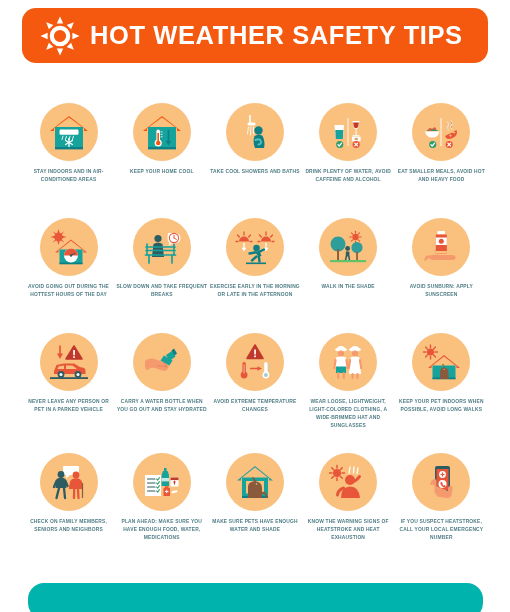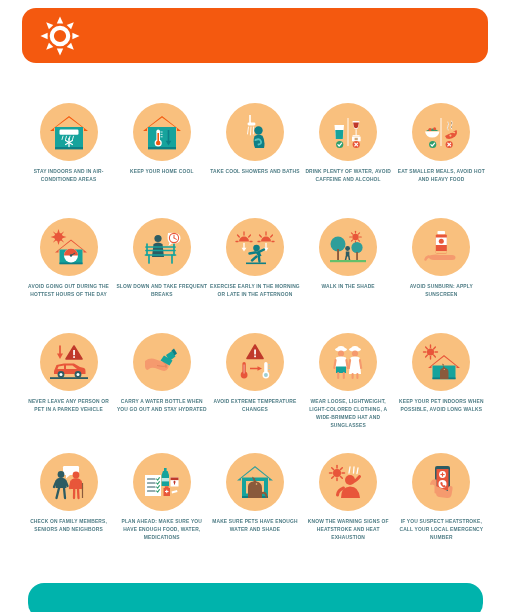--- a/index.html
+++ b/index.html
@@ -114,20 +114,21 @@
         <polygon points="20,39.5 16.8,32.4 23.2,32.4"></polygon>
         <polygon points="0.5,20 7.6,16.8 7.6,23.2"></polygon>
         <polygon points="39.5,20 32.4,23.2 32.4,16.8"></polygon>
         <polygon points="6.2,6.2 13.3,8.9 8.9,13.3"></polygon>
         <polygon points="33.8,33.8 26.7,31.1 31.1,26.7"></polygon>
         <polygon points="33.8,6.2 31.1,13.3 26.7,8.9"></polygon>
         <polygon points="6.2,33.8 8.9,26.7 13.3,31.1"></polygon>
       </g>
     </svg>
   </div>
+  <div class="header-title">HOT WEATHER SAFETY TIPS</div>
 </div>
 
 <div class="tips-grid">
 
   <div class="tip-cell tip-row-h1">
     <div class="tip-circle">
       <svg viewBox="0 0 58 58">
         <polygon points="29,13 48,28 44,28 44,25.5 29,14.5 14,25.5 14,28 10,28" fill="#f4590f"></polygon>
         <rect x="15" y="24" width="28" height="22" fill="#16a39c"></rect>
         <rect x="15" y="44" width="28" height="2.4" fill="#0d7f86"></rect>

